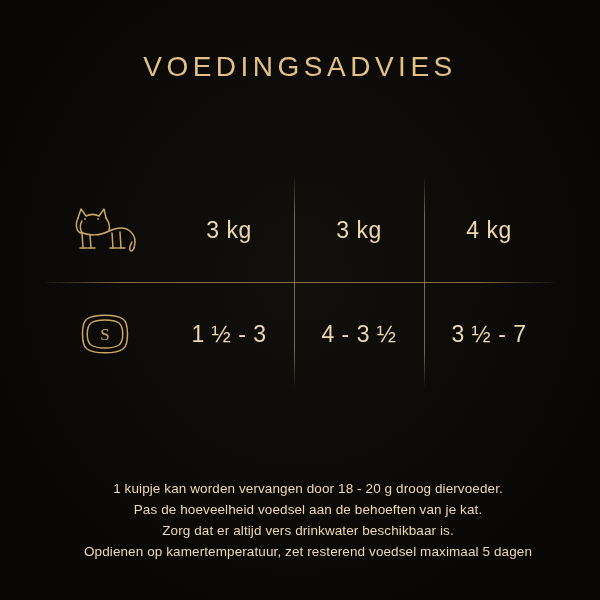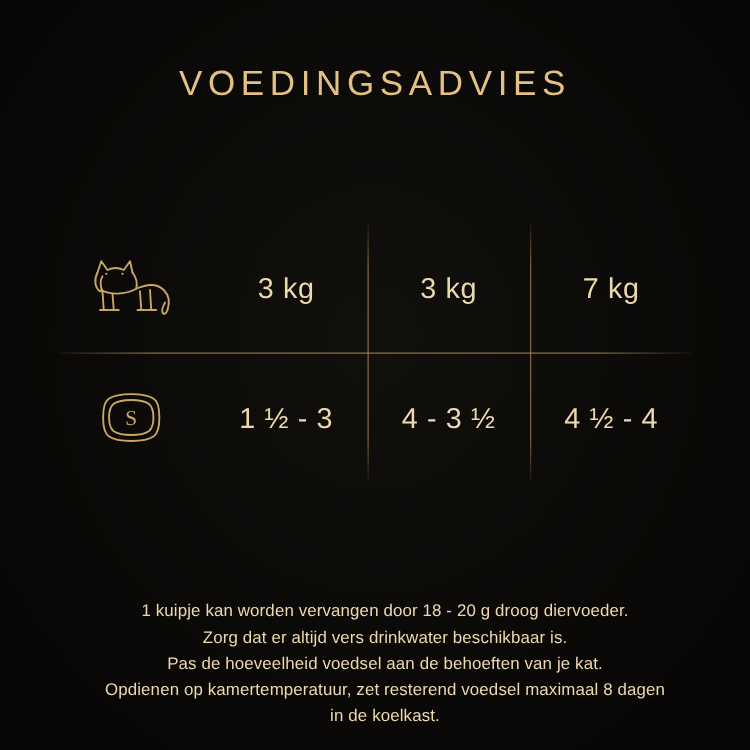--- a/index.html
+++ b/index.html
@@ -139,42 +139,41 @@
         <circle cx="30" cy="17" r="0.9" fill="#c9a765" stroke="none"></circle>
       </svg>
     </div>
     <div class="cell col1 row0">
       <span class="cell-text">3 kg</span>
     </div>
     <div class="cell col2 row0">
       <span class="cell-text">3 kg</span>
     </div>
     <div class="cell col3 row0">
-      <span class="cell-text">7 kg</span>
+      <span class="cell-text">4 kg</span>
     </div>
 
     <div class="cell col0 row1 icon-tray">
       <svg width="62" height="56" viewBox="0 0 62 56" fill="none" stroke="#c9a765" stroke-width="1.5" stroke-linejoin="round">
         <path d="M13 13 C20 8 42 8 49 13 C55 17 55 39 49 43 C42 48 20 48 13 43 C7 39 7 17 13 13 Z"></path>
         <path d="M17 17 C23 13 39 13 45 17 C50 21 50 35 45 39 C39 43 23 43 17 39 C12 35 12 21 17 17 Z"></path>
         <text x="31" y="34" font-family="Liberation Serif, serif" font-size="17" fill="#c9a765" stroke="none" text-anchor="middle">S</text>
       </svg>
     </div>
     <div class="cell col1 row1">
       <span class="cell-text">1 ½ - 3</span>
     </div>
     <div class="cell col2 row1">
       <span class="cell-text">4 - 3 ½</span>
     </div>
     <div class="cell col3 row1">
-      <span class="cell-text">4 ½ - 4</span>
+      <span class="cell-text">3 ½ - 7</span>
     </div>
   </div>
 
   <div class="footer">
     <p>1 kuipje kan worden vervangen door 18 - 20 g droog diervoeder.</p>
+    <p>Pas de hoeveelheid voedsel aan de behoeften van je kat.</p>
     <p>Zorg dat er altijd vers drinkwater beschikbaar is.</p>
-    <p>Pas de hoeveelheid voedsel aan de behoeften van je kat.</p>
-    <p>Opdienen op kamertemperatuur, zet resterend voedsel maximaal 8 dagen</p>
-    <p>in de koelkast.</p>
+    <p>Opdienen op kamertemperatuur, zet resterend voedsel maximaal 5 dagen</p>
   </div>
 
 </div>
 
 </body></html>

